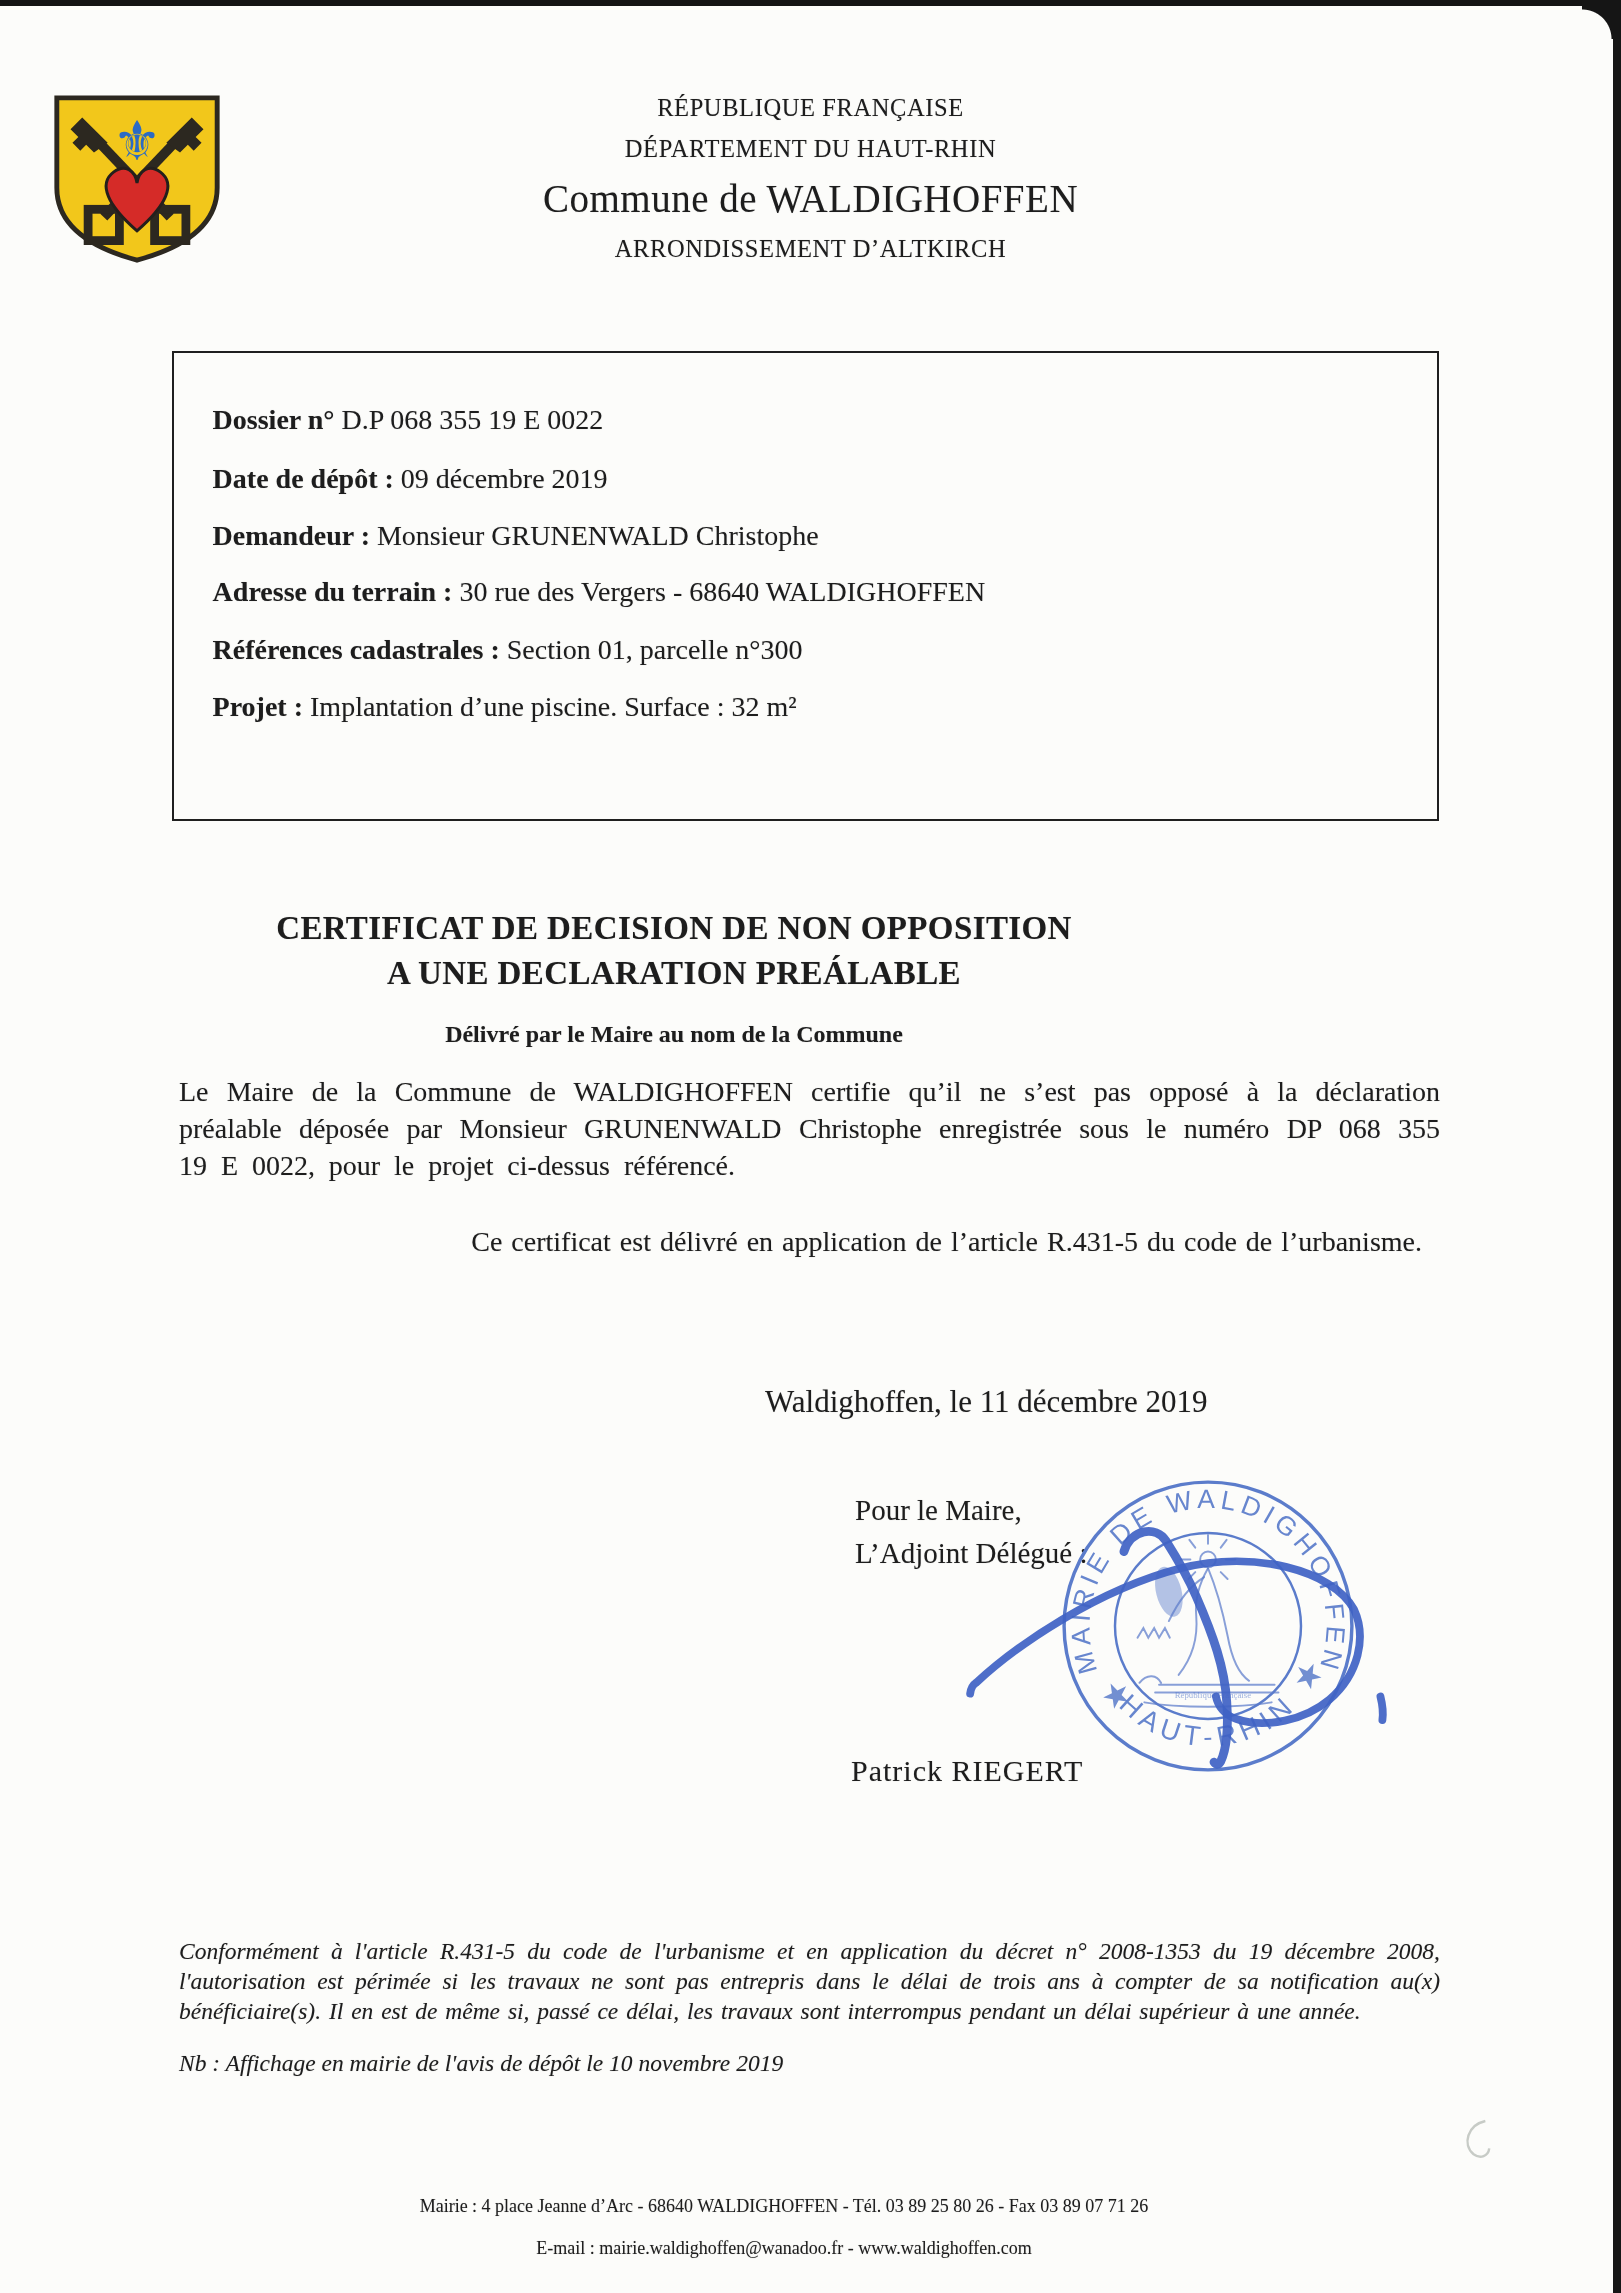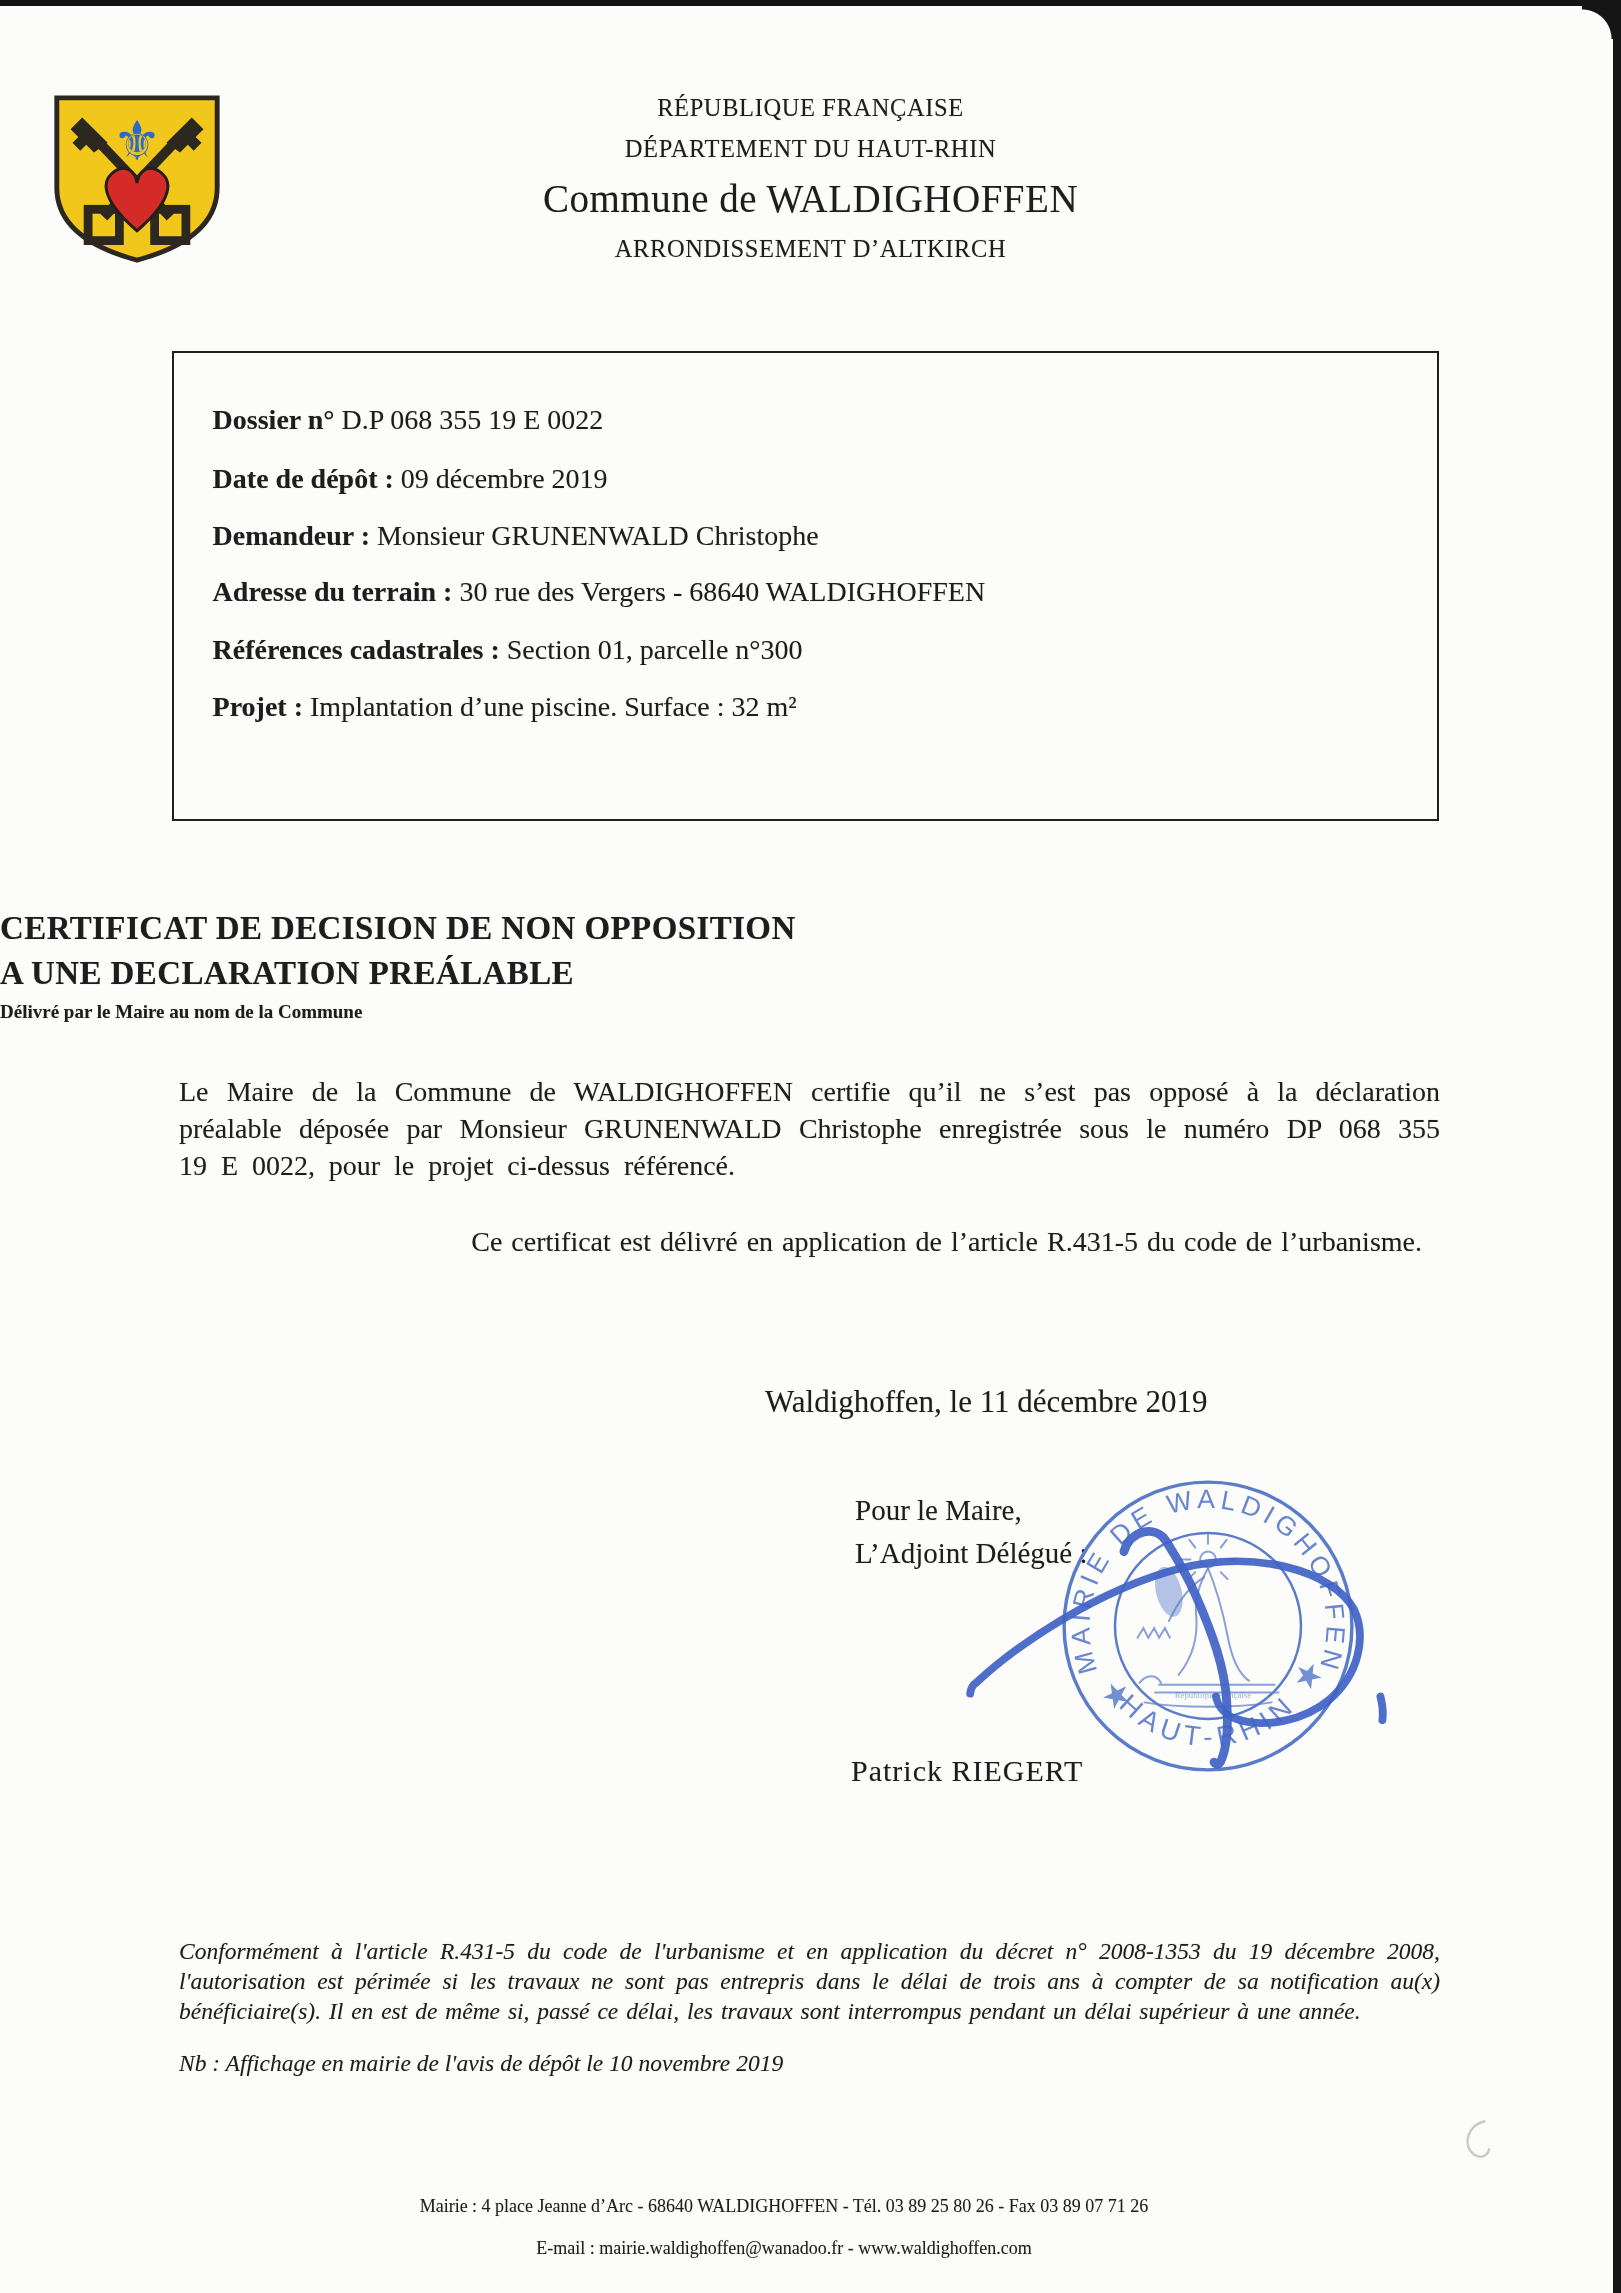--- a/index.html
+++ b/index.html
@@ -19,23 +19,23 @@
   .hdr-line{left:0;width:1621px;text-align:center;white-space:nowrap;}
   .hdr-small{font-size:24.5px;letter-spacing:0.6px;}
   .hdr-commune{font-size:39px;letter-spacing:0.5px;}
   .soft{text-shadow:0 0 1px rgba(40,40,40,0.28);}
   .dossier-box{
     left:172px;top:351px;width:1263px;height:466px;
     border:2px solid #1f1f1f;background:transparent;
   }
   .field{position:absolute;left:19.6px;font-size:28px;white-space:nowrap;}
   .field .lbl{font-weight:bold;margin-left:19px;}
-  .title-line{left:0;width:1348px;text-align:left;font-weight:bold;white-space:nowrap;font-family:Liberation Serif, serif;}
+  .title-line{left:0;width:1348px;text-align:center;font-weight:bold;white-space:nowrap;font-family:Liberation Serif, serif;}
   .t-big{font-size:33px;letter-spacing:0.4px;}
-  .t-sub{font-size:19px;}
+  .t-sub{font-size:24px;margin-top:20px;}
   .bodytext{font-size:28px;line-height:37px;text-align:justify;word-spacing:6.9px;}
   .single{white-space:nowrap;}
   .closing{font-size:29px;white-space:nowrap;}
   .legal{font-size:23.5px;line-height:30px;font-style:italic;text-align:justify;word-spacing:2px;}
   .nb{font-size:23.5px;font-style:italic;white-space:nowrap;}
   .footer-line{left:0;width:1568px;text-align:center;font-size:18px;white-space:nowrap;}
   
   .ring{fill:none;stroke:var(--stamp-ink);}
   .stamp-text{fill:var(--stamp-ink);font-family:"Liberation Sans",sans-serif;opacity:0.92;}
   .stamp-fill{fill:var(--stamp-ink);opacity:0.85;}

